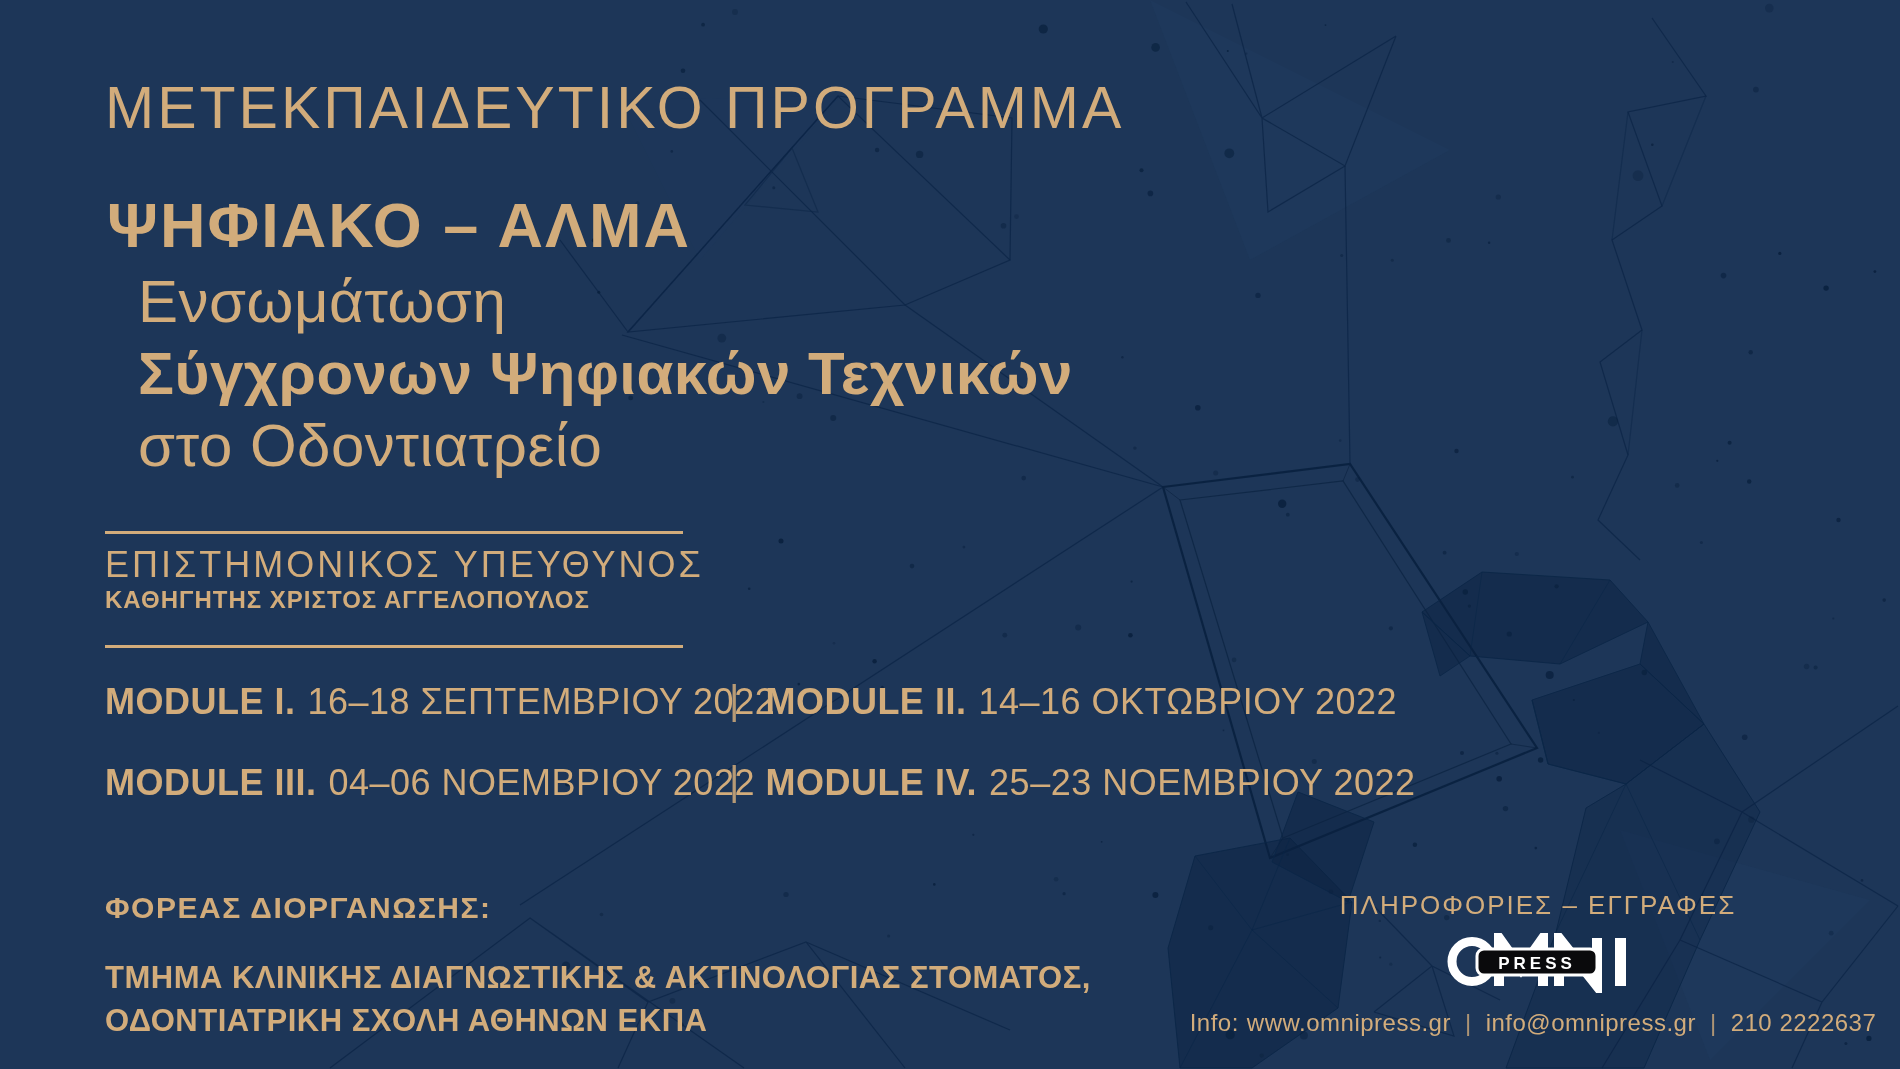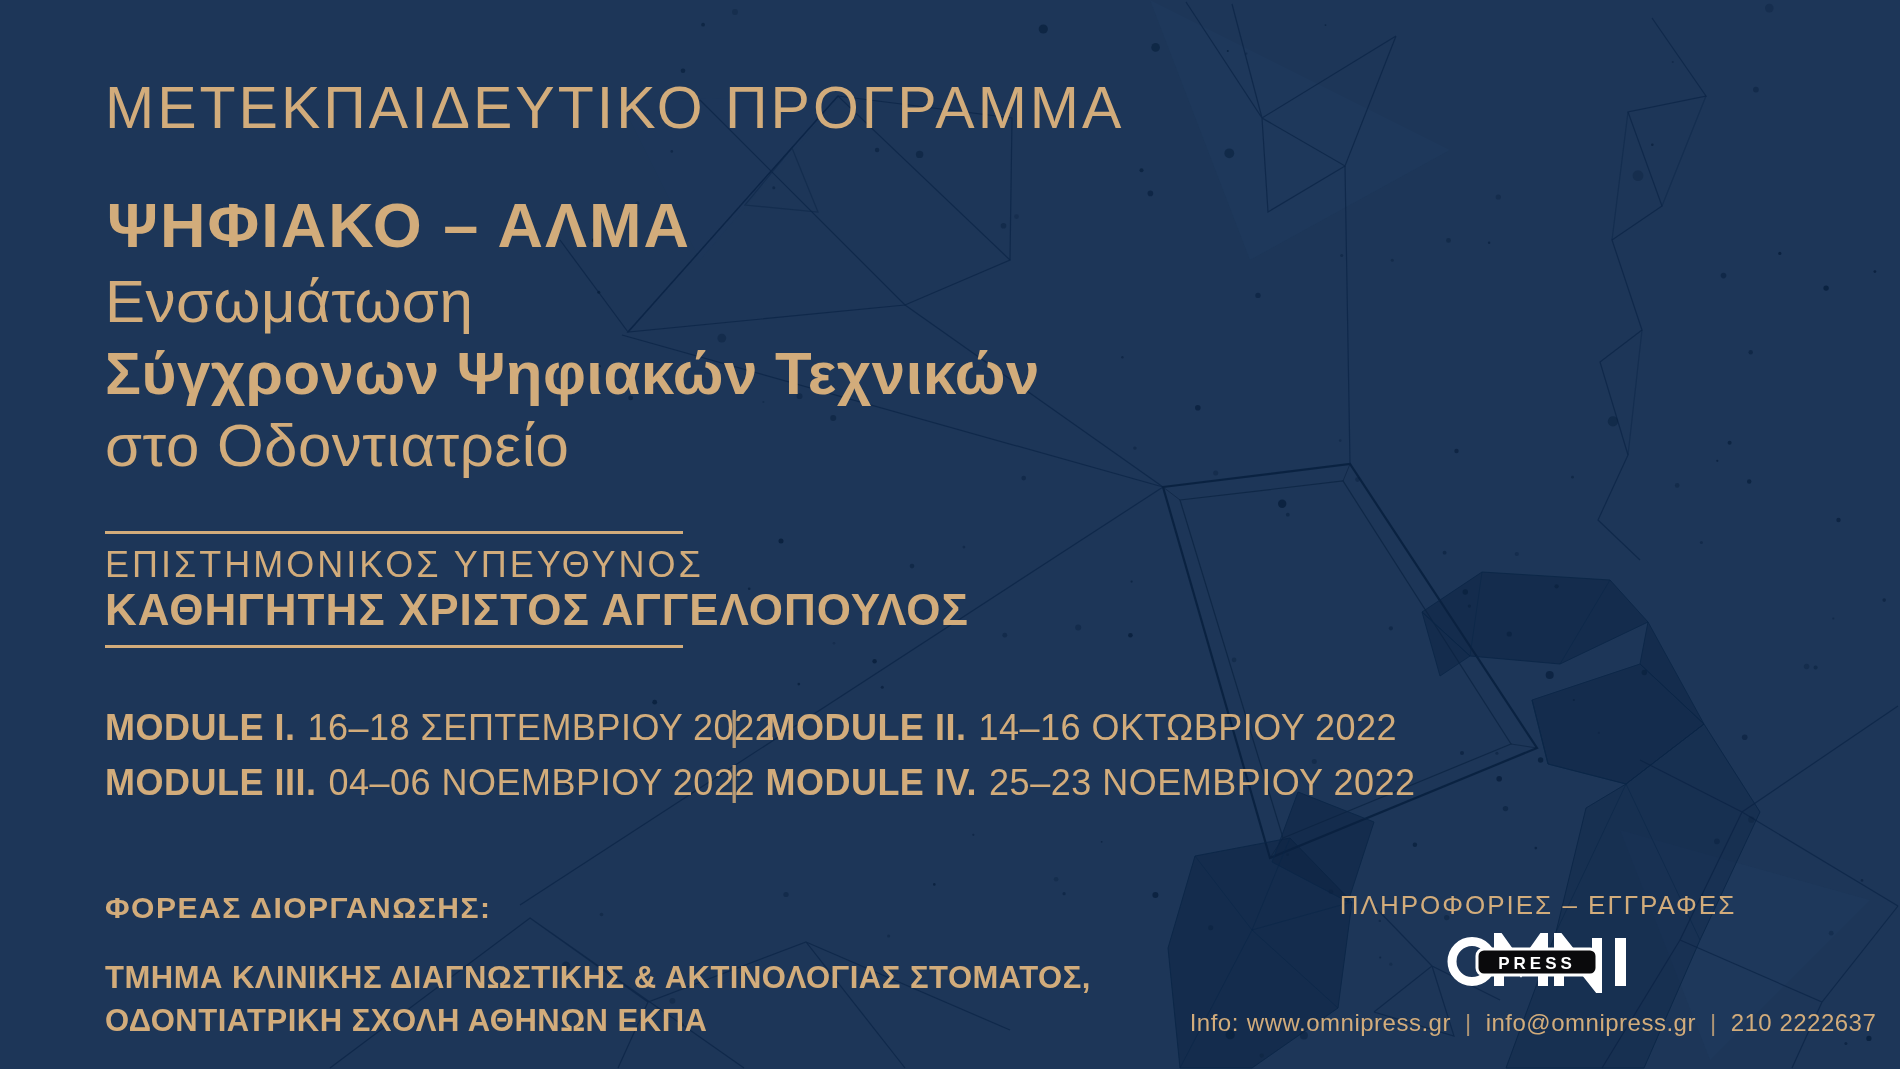--- a/index.html
+++ b/index.html
@@ -12,30 +12,30 @@
     color:#d2ac7b;
     padding-left:33px;
   }
   .deco{position:absolute;inset:0;z-index:0;pointer-events:none;}
   .layer{position:absolute;z-index:2;white-space:nowrap;}
 
   .program-label{left:105px;top:79px;font-size:59px;font-weight:400;letter-spacing:3px;line-height:1;}
   .course-title{left:107px;top:194px;font-size:63px;font-weight:800;letter-spacing:2px;line-height:1;}
   .course-subtitle{left:105px;top:266px;font-size:60px;font-weight:400;line-height:72px;letter-spacing:0.5px;}
   .course-subtitle .bold{font-weight:700;}
-  .course-subtitle span{display:block;}
+  .course-subtitle span{display:block;margin-left:33px;}
 
   .rule{position:absolute;left:105px;width:578px;height:3px;background:#d2ac7b;z-index:2;}
   .rule.top{top:531px;}
   .rule.bottom{top:645px;}
   .supervisor-role{left:105px;top:547px;font-size:36px;font-weight:400;letter-spacing:3px;line-height:1;}
-  .supervisor-name{left:105px;top:588px;font-size:44px;font-weight:700;letter-spacing:1px;line-height:1;}
+  .supervisor-name{left:105px;top:588px;font-size:24px;font-weight:700;letter-spacing:1px;line-height:1;}
 
   .module-row{position:absolute;left:105px;display:flex;align-items:center;z-index:2;font-size:36px;line-height:44px;white-space:nowrap;}
-  .module-row.r1{top:706px;}
+  .module-row.r1{top:680px;}
   .module-row.r2{top:761px;justify-content:flex-end;}
   .module-label{font-weight:800;letter-spacing:0.5px;margin-right:12px;}
   .module-dates{font-weight:400;letter-spacing:0.5px;}
   .col-sep{display:inline-block;margin:0 26px;font-size:40px;font-weight:300;opacity:.85;transform:translateY(-2px);}
   .cell{display:flex;align-items:baseline;}
   .cell.first{width:598px;}
 
   .organizer-heading{left:105px;top:893px;font-size:30px;font-weight:700;letter-spacing:1.5px;line-height:1;}
   .organizer-line1{left:105px;top:962px;font-size:31px;font-weight:700;letter-spacing:0.5px;line-height:1;}
   .organizer-line2{left:105px;top:1005px;font-size:31px;font-weight:700;letter-spacing:0.5px;line-height:1;}

